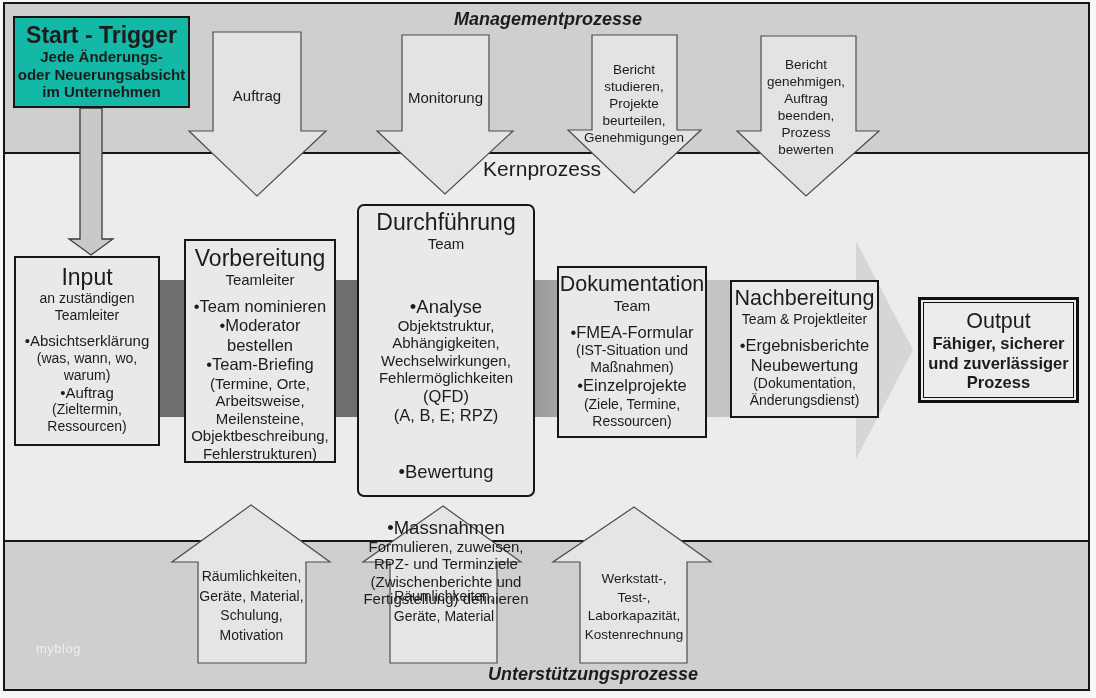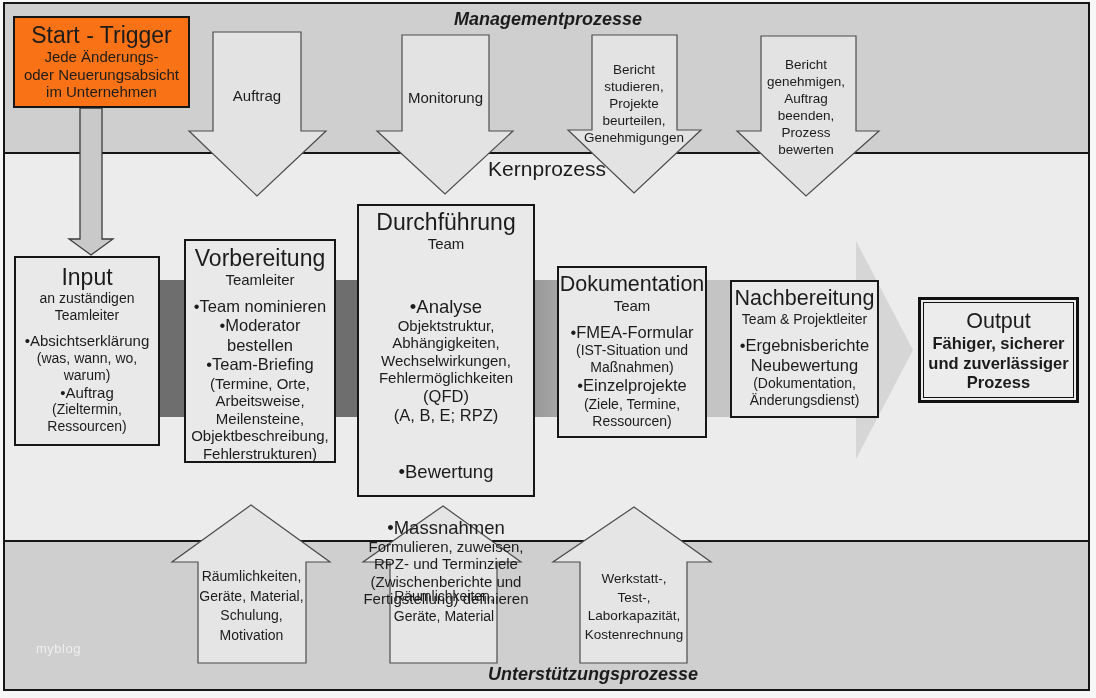--- a/index.html
+++ b/index.html
@@ -9,25 +9,25 @@
   }
   .frame{position:absolute;left:3px;top:2px;width:1083px;height:685px;
     border:2px solid #161616;z-index:5;pointer-events:none;background:transparent;}
   .band{position:absolute;left:5px;width:1083px;z-index:0;}
   .band-top{top:4px;height:148px;background:#cfcfcf;border-bottom:2px solid #161616;}
   .band-mid{top:154px;height:386px;background:#ececec;border-bottom:2px solid #161616;}
   .band-bottom{top:542px;height:148px;background:#cfcfcf;}
   .arrow-layer{position:absolute;left:0;top:0;z-index:2;}
   .band-title{position:absolute;left:0;width:1096px;text-align:center;
     font-size:18px;font-weight:bold;font-style:italic;z-index:4;}
-  .kern-title{position:absolute;left:446px;top:157px;width:160px;text-align:right;
+  .kern-title{position:absolute;left:462px;top:157px;width:160px;text-align:center;
     font-size:21px;z-index:4;}
   .pbox{position:absolute;background:#e9e9e9;border:2px solid #161616;
     text-align:center;z-index:3;box-sizing:border-box;padding-top:4px;}
-  .startbox{background:#f97316;}
+  .startbox{background:#14b8a6;font-weight:bold;}
   .outbox{padding:2px;background:#ececec;border:3px solid #111;}
   .outbox-inner{border:1.5px solid #111;height:100%;box-sizing:border-box;
     padding-top:6px;}
   .alabel{position:absolute;text-align:center;z-index:4;}
   .alabel .ln{font-size:15px;line-height:18px;}
   .alabel-multi .ln{font-size:13.5px;line-height:17px;}
   .blabel .ln{font-size:14px;line-height:19.5px;}
   .blabel3 .ln{font-size:13.5px;line-height:18.5px;}
   .ln{white-space:nowrap;}
   .c-xxl{font-size:23px;line-height:26px;}
@@ -127,21 +127,21 @@
       <div class="ln c-md">•Team nominieren</div>
       <div class="ln c-md">•Moderator</div>
       <div class="ln c-md">bestellen</div>
       <div class="ln c-md">•Team-Briefing</div>
       <div class="ln c-sm">(Termine, Orte,</div>
       <div class="ln c-sm">Arbeitsweise,</div>
       <div class="ln c-sm">Meilensteine,</div>
       <div class="ln c-sm">Objektbeschreibung,</div>
       <div class="ln c-sm">Fehlerstrukturen)</div>
     </div>
-  <div class="pbox" style="left:357px;top:204px;width:178px;height:293px;padding-top:3px;">
+  <div class="pbox" style="left:357px;top:204px;width:178px;height:293px;padding-top:3px;border-radius:7px;">
       <div class="ln c-xxl">Durchführung</div>
       <div class="ln c-sm">Team</div>
       <div class="ln c-gap"></div>
       <div class="ln c-lg">•Analyse</div>
       <div class="ln c-sm">Objektstruktur,</div>
       <div class="ln c-sm">Abhängigkeiten,</div>
       <div class="ln c-sm">Wechselwirkungen,</div>
       <div class="ln c-sm">Fehlermöglichkeiten</div>
       <div class="ln c-md">(QFD)</div>
       <div class="ln c-md">(A, B, E; RPZ)</div>

